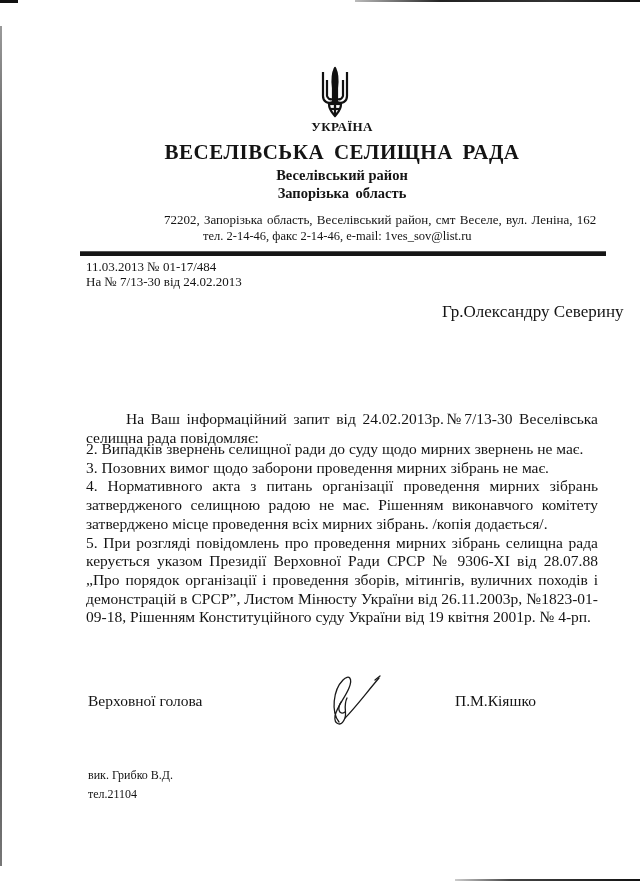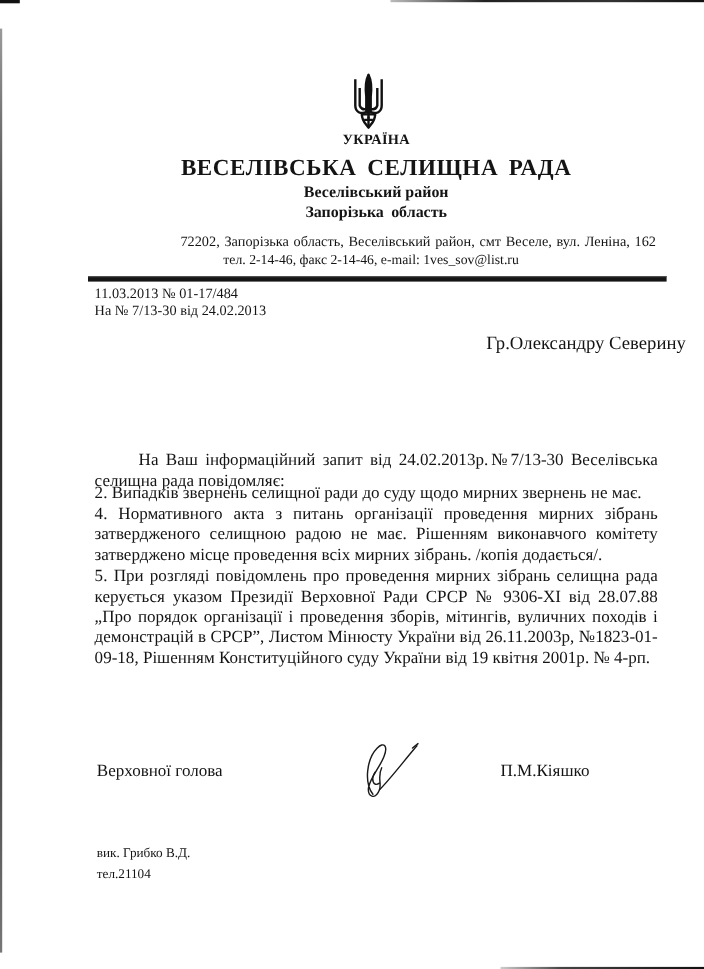--- a/index.html
+++ b/index.html
@@ -202,20 +202,21 @@
 <div class="ref ref-in">На № 7/13-30 від 24.02.2013</div>
 
 <div class="addressee">Гр.Олександру Северину</div>
 
 <div class="body-text intro">
   <p>На Ваш інформаційний запит від 24.02.2013р.№7/13-30 Веселівська селищна рада повідомляє:</p>
 </div>
 
 <div class="body-text items">
   <p>2. Випадків  звернень селищної ради до суду щодо мирних звернень не має.</p>
+  <p>3. Позовних вимог щодо заборони проведення  мирних зібрань не має.</p>
   <p>4. Нормативного акта з питань організації проведення мирних зібрань затвердженого селищною радою не має. Рішенням виконавчого комітету затверджено місце проведення всіх мирних зібрань. /копія додається/.</p>
   <p>5. При розгляді повідомлень про проведення мирних зібрань селищна рада керується указом Президії Верховної Ради СРСР № 9306-XI від 28.07.88 „Про порядок організації і проведення зборів, мітингів, вуличних походів і демонстрацій в СРСР”, Листом Мінюсту України від 26.11.2003р, №1823-01-09-18, Рішенням Конституційного суду України від 19 квітня 2001р. № 4-рп.</p>
 </div>
 
 <div class="sig-title">Верховної голова</div>
 <div class="signature">
   <svg width="60" height="58" viewBox="0 0 60 58">
     <g fill="none" stroke="#1a1a1a" stroke-width="1.3" stroke-linecap="round">
       <path d="M14 50 C6 40 8 18 18 8 C24 2 28 6 24 16 C20 26 12 34 10 44 C9 52 16 56 20 46 C22 40 18 34 22 26"></path>
       <path d="M16 30 C12 36 14 44 20 40"></path>

